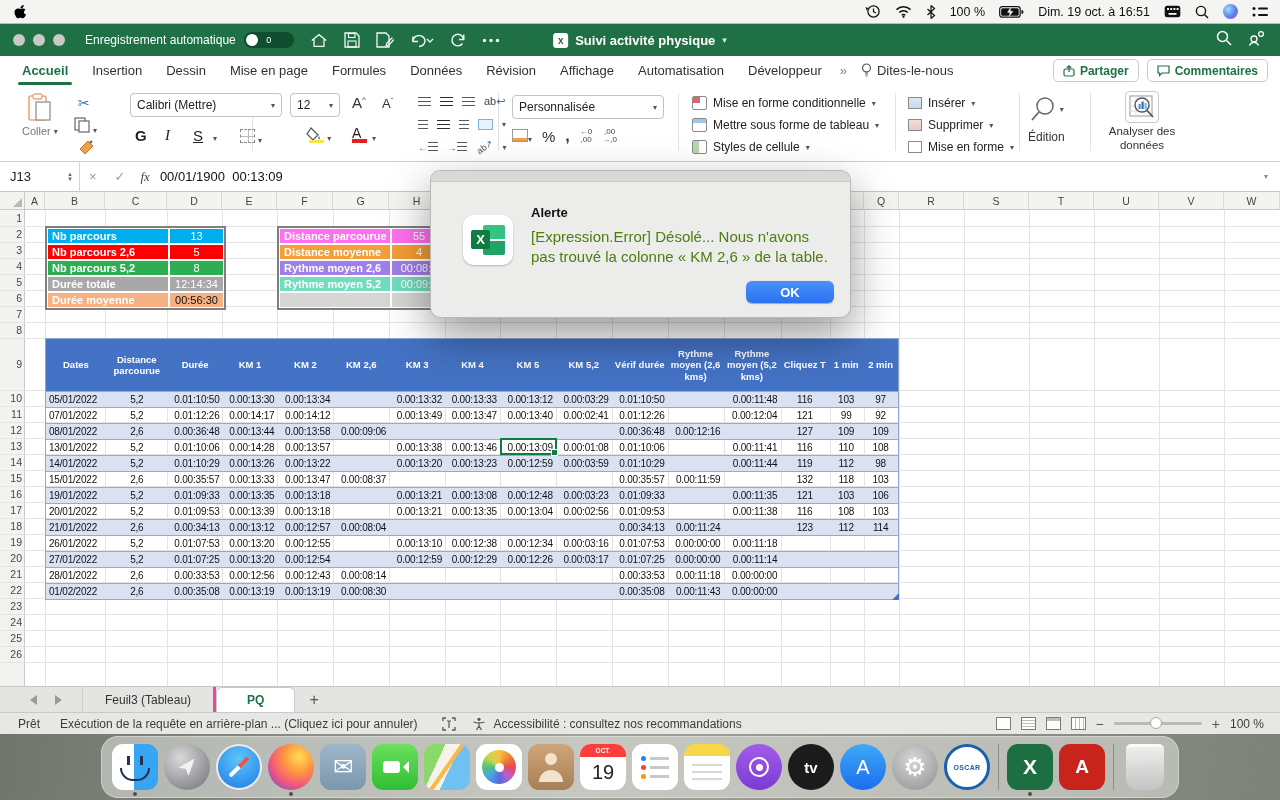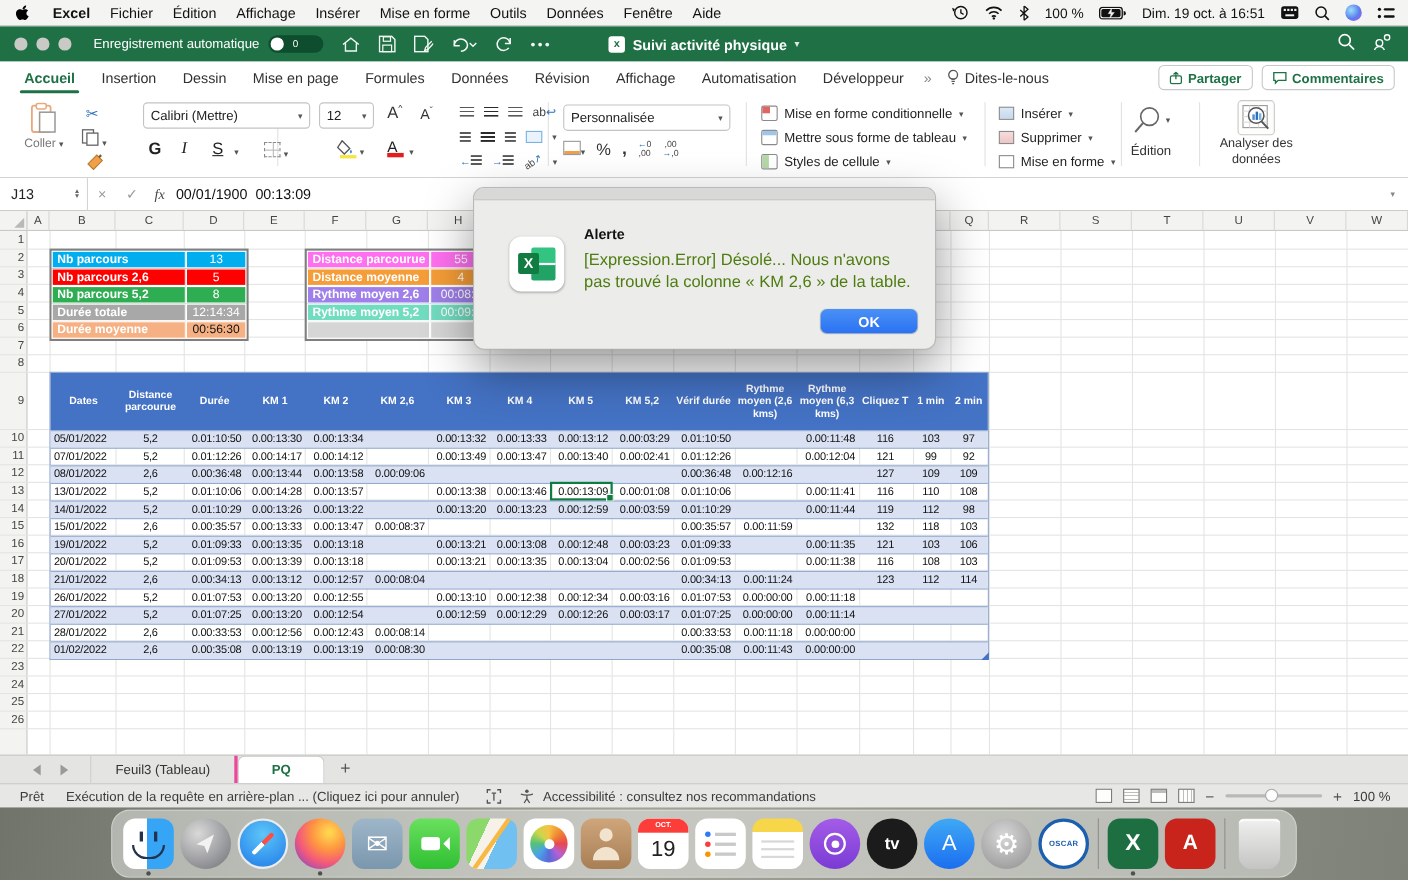--- a/index.html
+++ b/index.html
@@ -246,21 +246,20 @@
 <body>
 
 <div id="screen">
 
   <div id="menubar">
     <span class="apple">
       <svg width="13" height="15" viewBox="0 0 14 16">
           <path d="M10.5 1c.1 1-.4 2-1 2.6-.6.7-1.6 1.2-2.5 1.1-.1-.9.4-1.9 1-2.5.6-.7 1.7-1.2 2.5-1.2zM13 11.3c-.3.8-.5 1.1-.9 1.8-.6 1-1.5 2.2-2.6 2.2-1 0-1.2-.6-2.5-.6s-1.6.6-2.5.6c-1.1 0-1.9-1.1-2.5-2C.3 10.8.1 7.9 1.2 6.4 2 5.3 3.2 4.7 4.3 4.7c1.1 0 1.8.6 2.7.6.9 0 1.4-.6 2.7-.6 1 0 2 .5 2.7 1.4-2.4 1.3-2 4.7.6 5.2z" fill="#000"></path>
         </svg>
     </span>
-    <span id="mb-items"><span class="mitem app">Excel</span><span class="mitem">Fichier</span><span class="mitem">Édition</span><span class="mitem">Affichage</span><span class="mitem">Insérer</span><span class="mitem">Mise en forme</span><span class="mitem">Outils</span><span class="mitem">Données</span><span class="mitem">Fenêtre</span><span class="mitem">Aide</span></span>
     <span id="mb-right">
       <span>
           <svg width="16" height="15" viewBox="0 0 16 15">
             <circle cx="8.5" cy="7.5" r="5.6" fill="none" stroke="#111" stroke-width="1.3"></circle>
             <path d="M8.5 4.4 V7.7 L11 9" fill="none" stroke="#111" stroke-width="1.2"></path>
             <path d="M2.9 4.6 L1.4 4 L2 6.2" fill="none" stroke="#111" stroke-width="1.1"></path>
           </svg>
         </span>
       <span>
           <svg width="17" height="13" viewBox="0 0 17 13">
@@ -741,21 +740,21 @@
           <div class="mth" style="width: 55px;">Durée</div>
           <div class="mth" style="width: 55px;">KM 1</div>
           <div class="mth" style="width: 56px;">KM 2</div>
           <div class="mth" style="width: 56px;">KM 2,6</div>
           <div class="mth" style="width: 56px;">KM 3</div>
           <div class="mth" style="width: 55px;">KM 4</div>
           <div class="mth" style="width: 56px;">KM 5</div>
           <div class="mth" style="width: 56px;">KM 5,2</div>
           <div class="mth" style="width: 56px;">Vérif durée</div>
           <div class="mth" style="width: 56px;">Rythme moyen (2,6 kms)</div>
-          <div class="mth" style="width: 57px;">Rythme moyen (6,3 kms)</div>
+          <div class="mth" style="width: 57px;">Rythme moyen (5,2 kms)</div>
           <div class="mth" style="width: 49px;">Cliquez T</div>
           <div class="mth" style="width: 34px;">1 min</div>
           <div class="mth" style="width: 35px;">2 min</div>
         </div>
       <div id="mt-body">
           <div class="mtr band">
             <div class="mtc l" style="width: 60px;">05/01/2022</div>
             <div class="mtc c" style="width: 62px;">5,2</div>
             <div class="mtc r" style="width: 55px;">0.01:10:50</div>
             <div class="mtc r" style="width: 55px;">0.00:13:30</div>

